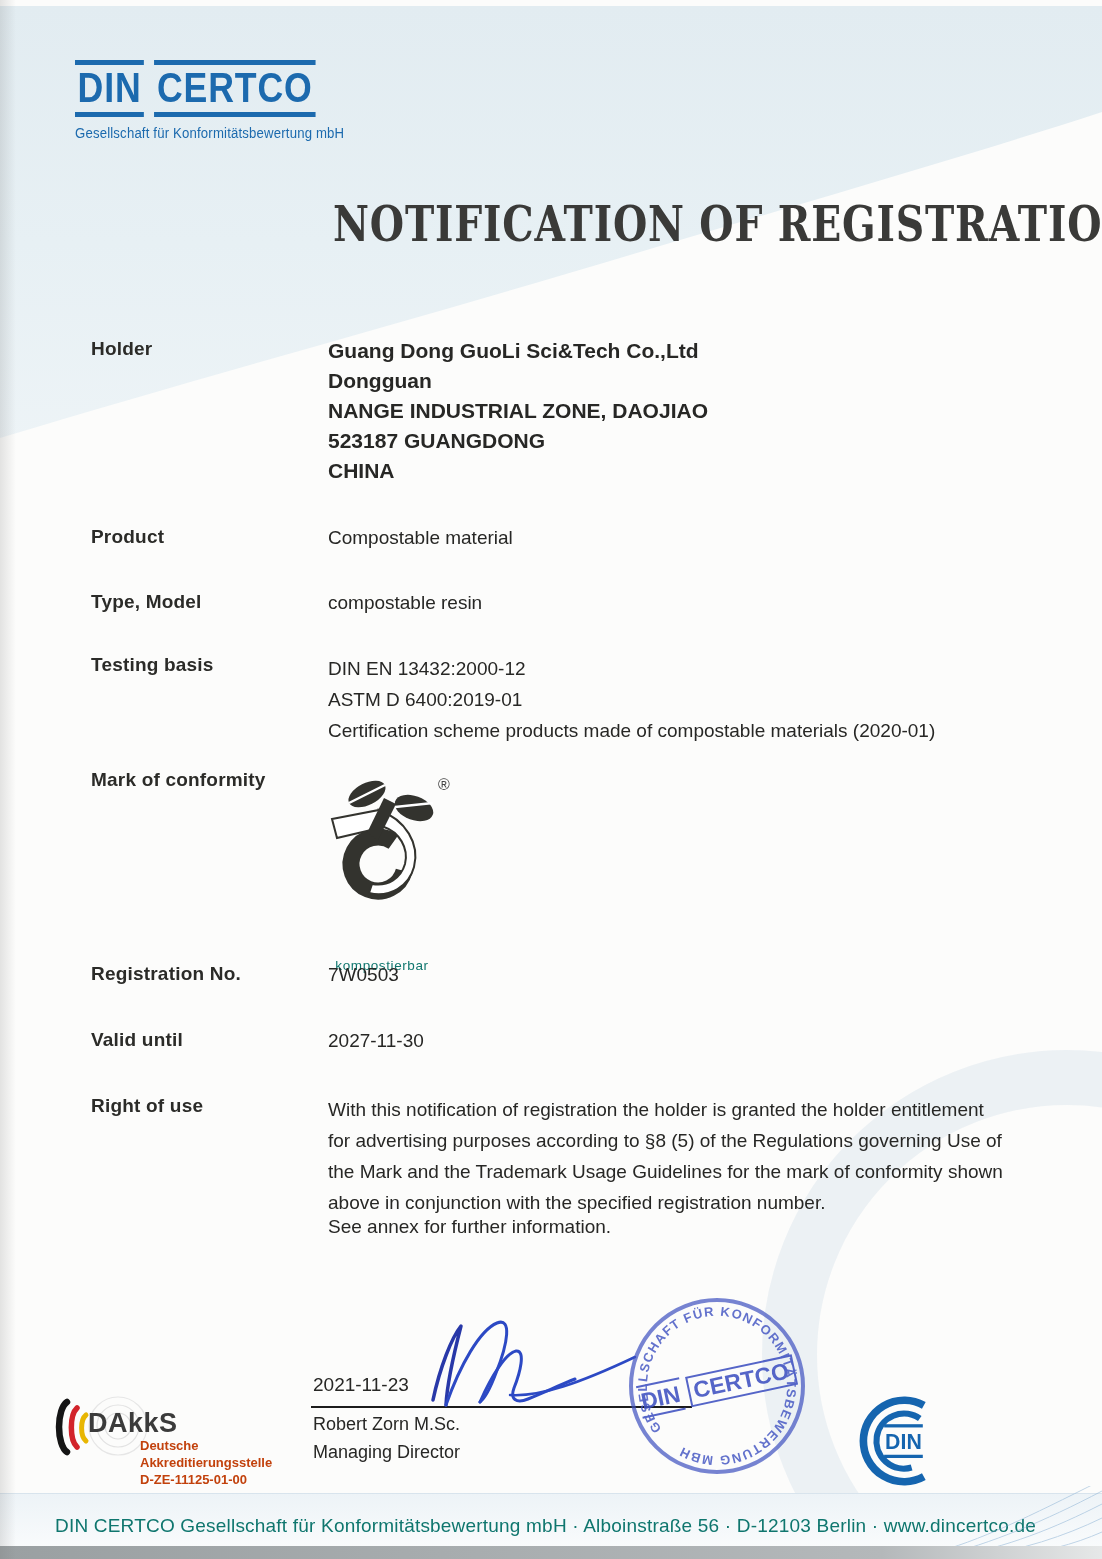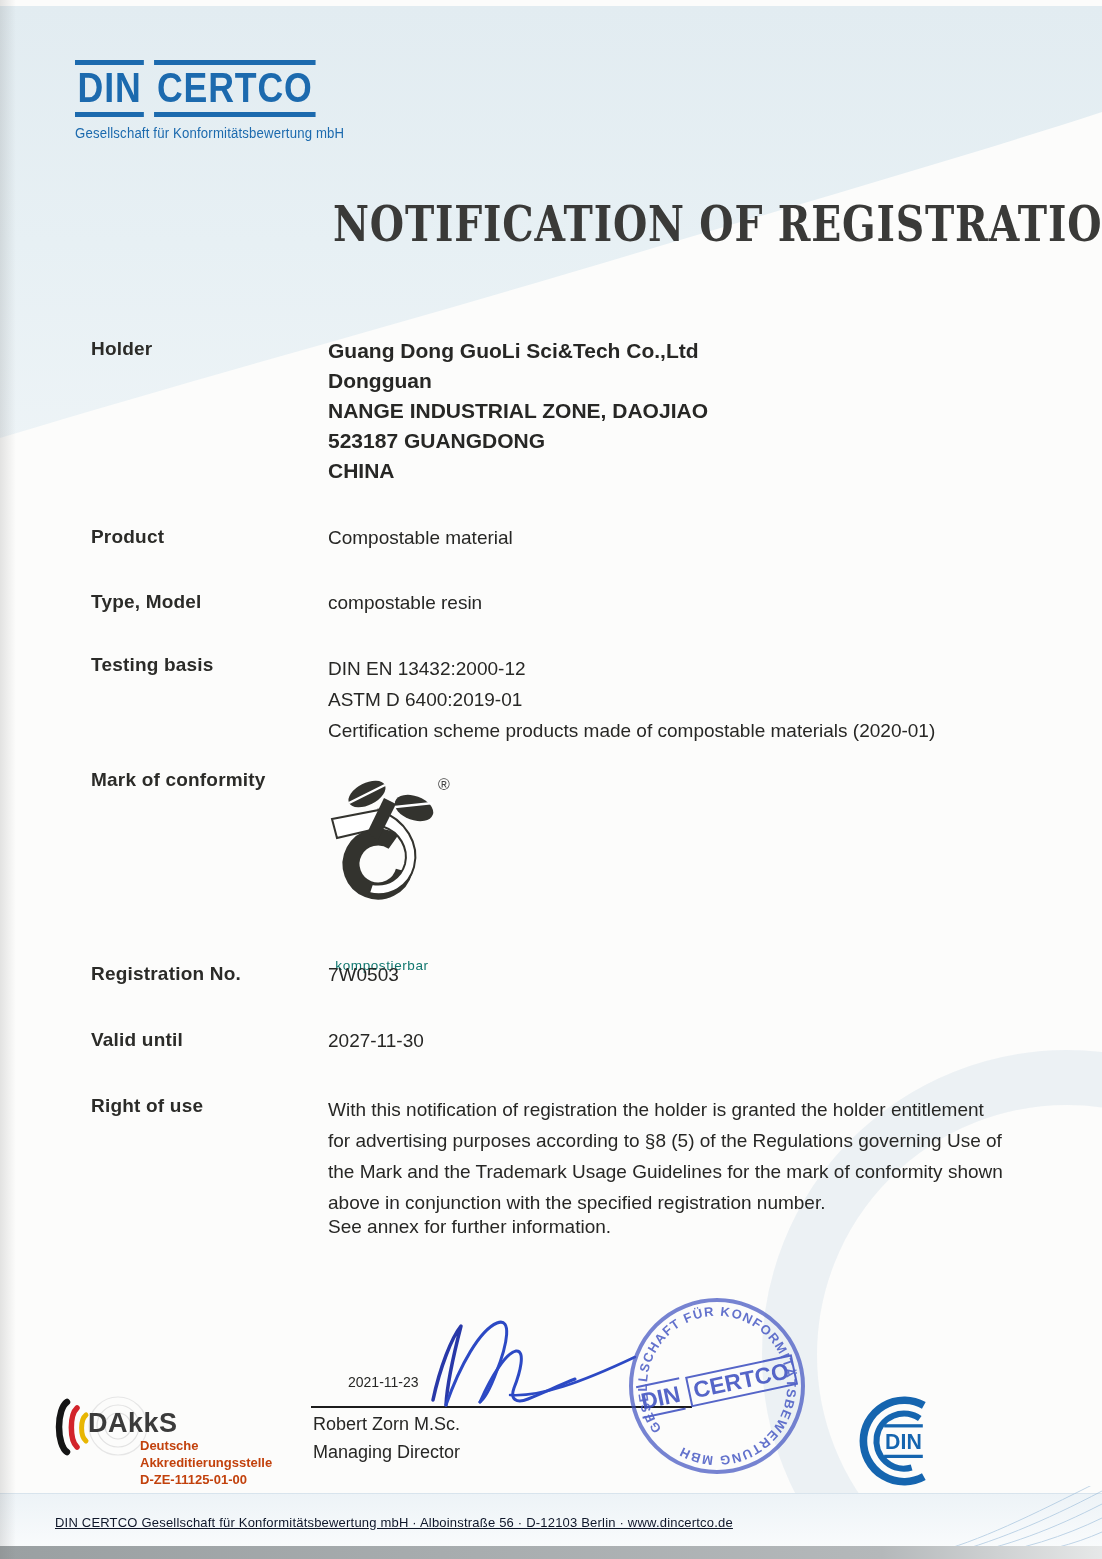--- a/index.html
+++ b/index.html
@@ -19,38 +19,38 @@
   .title-inner{display:inline-block;transform:scaleX(.82);transform-origin:left center;
                font-family:"DejaVu Serif",serif;font-size:48px;letter-spacing:1px;color:#3a3a38;white-space:nowrap;}
   
   .flabel{left:75px;font-weight:bold;font-size:19px;color:#2b2b28;letter-spacing:.2px;margin-left:16px;}
   .fvalue{left:328px;font-size:19px;}
   .holder-lines{left:328px;font-size:21px;font-weight:bold;line-height:30px;}
   .multiline{line-height:31px;}
   .para{width:692px;font-size:19px;line-height:31px;}
   .caption{font-size:13.5px;letter-spacing:.6px;color:#0f766e;text-align:center;width:140px;margin-top:42px;}
   
-  .sig-date{left:313px;top:1374px;font-size:14px;margin-left:35px;}
+  .sig-date{left:313px;top:1374px;font-size:19px;}
   .sig-line{left:311px;top:1406px;width:381px;height:2px;background:#1c1c1c;}
   .sig-name{left:313px;top:1414px;font-size:18px;}
   .sig-role{left:313px;top:1442px;font-size:18px;}
   
   .stamp{left:629px;top:1298px;width:176px;height:176px;opacity:.88;}
   .stamp-ring{position:absolute;inset:0;border:4px solid rgba(63,81,193,.8);border-radius:50%;}
   .stamp-center{position:absolute;left:50%;top:50%;transform:translate(-50%,-50%) rotate(-12deg);
                 display:flex;align-items:center;gap:6px;white-space:nowrap;color:#3f51c1;font-weight:bold;}
   .stamp-din{border-top:2.5px solid #3f51c1;border-bottom:2.5px solid #3f51c1;padding:1px 2px;font-size:23px;}
   .stamp-certco{border:2.5px solid #3f51c1;padding:0 4px;font-size:23px;}
   
   .dakks-name{left:88px;top:1408px;font-family:Liberation Sans, sans-serif;font-weight:bold;font-size:27px;color:#3b3b3b;letter-spacing:.5px;}
   .dakks-sub{left:140px;top:1437px;font-size:13px;font-weight:bold;color:#c2410c;line-height:17px;}
   
   .footer-band{left:0;top:1493px;width:1102px;height:53px;
                background:linear-gradient(#edf3f7,#f9fbfc);border-top:1px solid rgba(120,160,190,.25);}
-  .footer-text{left:55px;top:1515px;font-size:13px;color:#0f172a;letter-spacing:.2px;text-decoration:underline;}
+  .footer-text{left:55px;top:1515px;font-size:19px;color:#0f766e;letter-spacing:.2px;}
   .gray-strip{left:0;top:1546px;width:1102px;height:13px;
               background:linear-gradient(to right,#9aa0a2,#b4b8ba 80%,#e6e8e8);}
   .left-shadow{left:0;top:0;width:16px;height:1559px;
                background:linear-gradient(to right,rgba(110,110,110,.18),rgba(110,110,110,0));pointer-events:none;}
   .br-swoosh{left:762px;top:1050px;width:500px;height:500px;border-radius:50%;
              border:55px solid rgba(205,222,233,.35);pointer-events:none;}
 </style>
 </head>
 <body>
 

